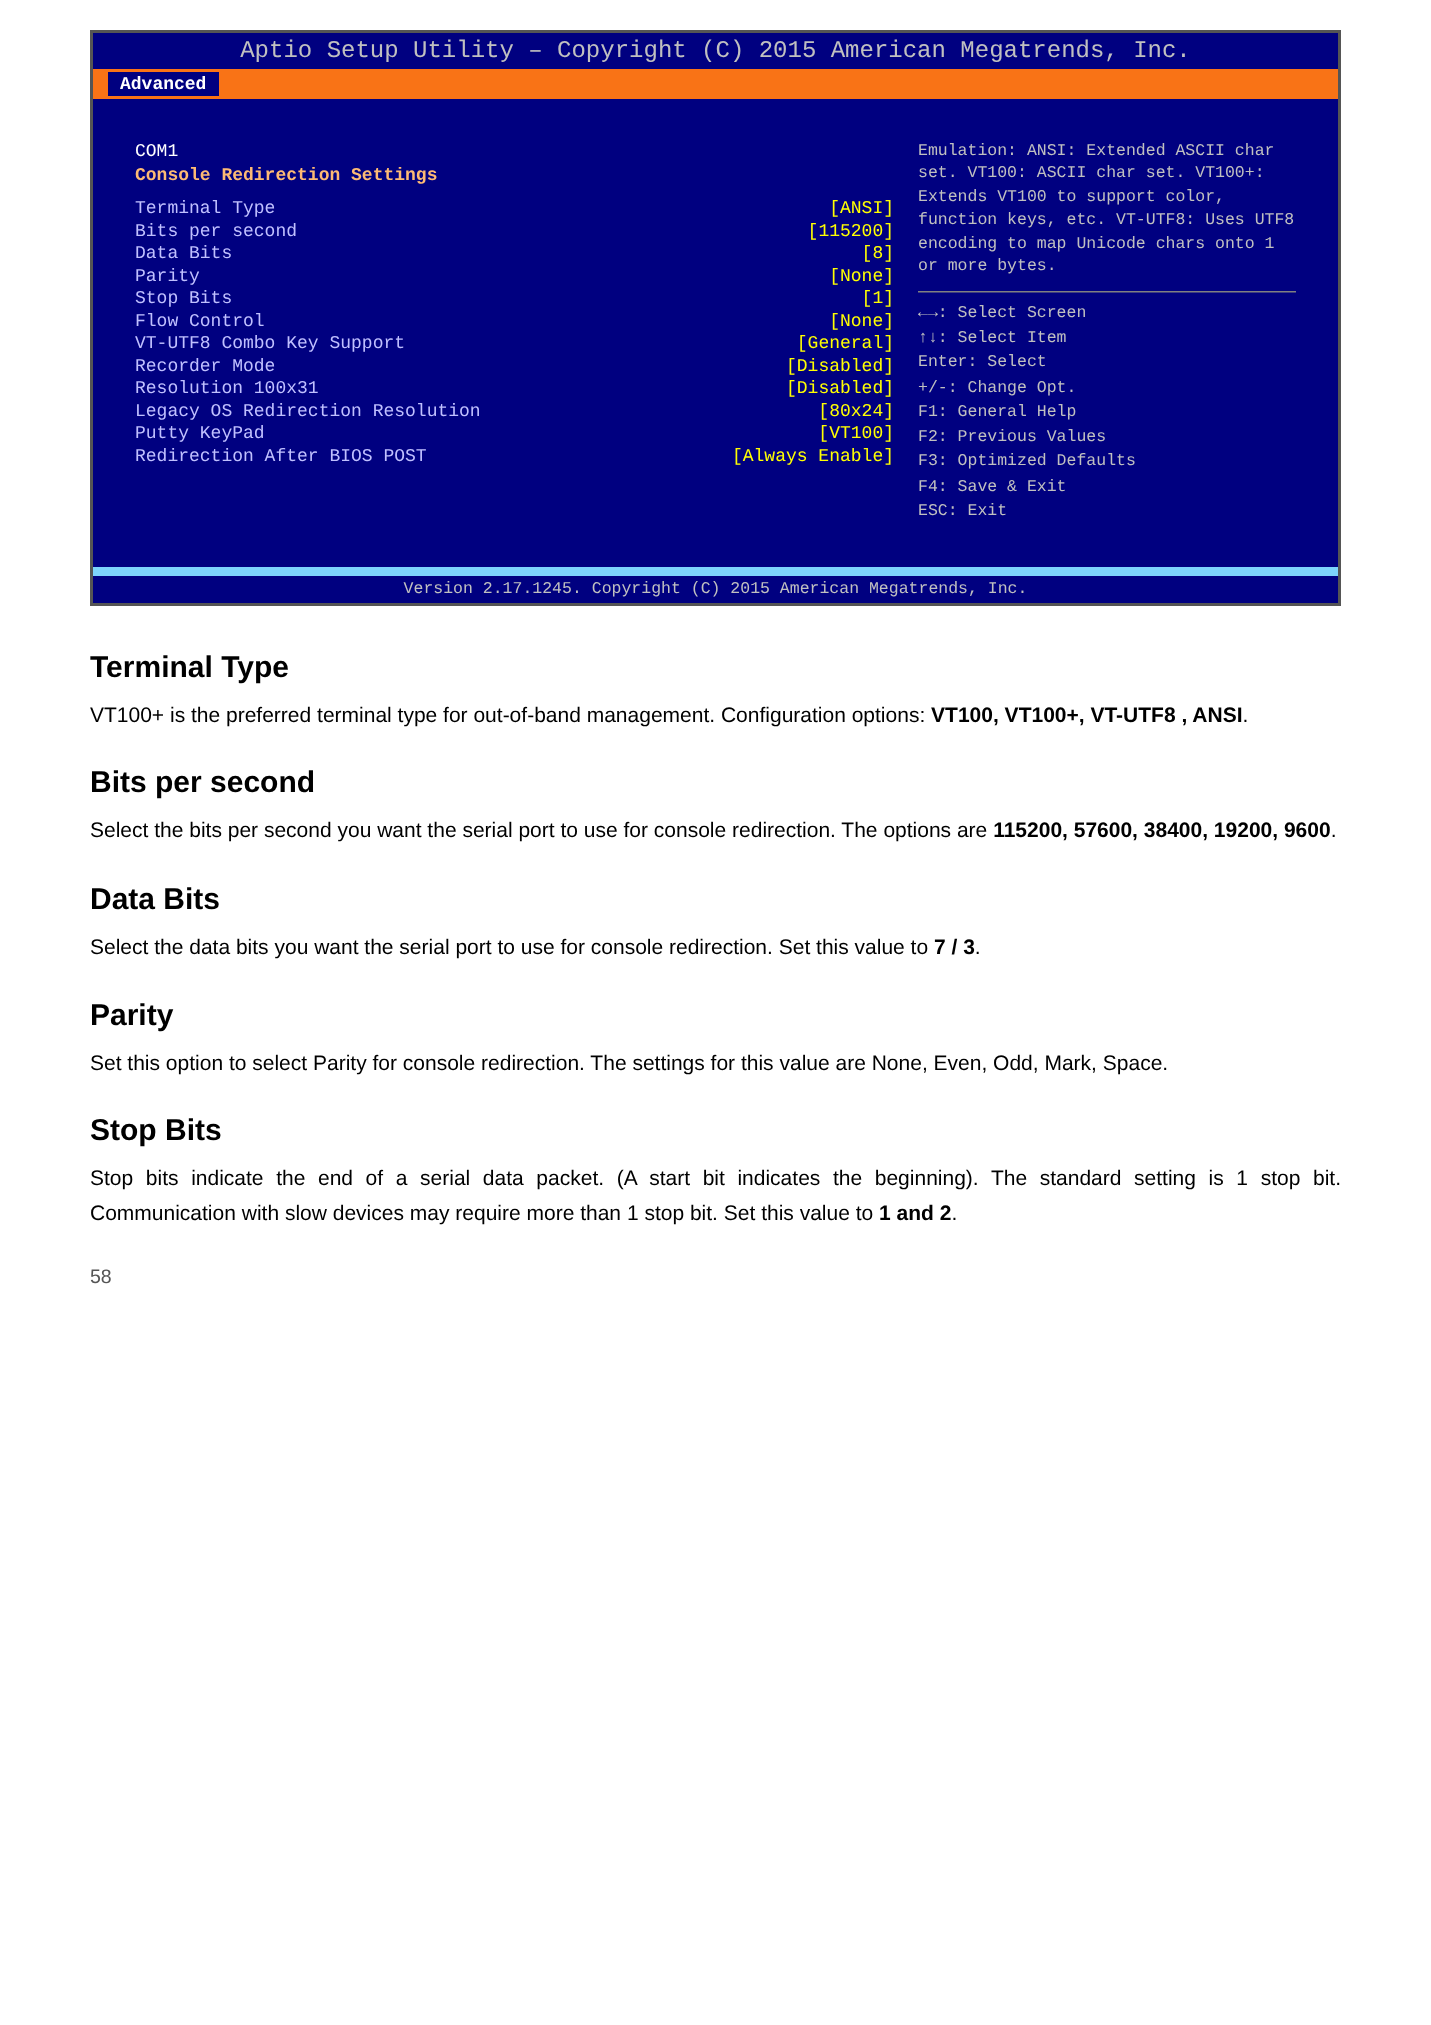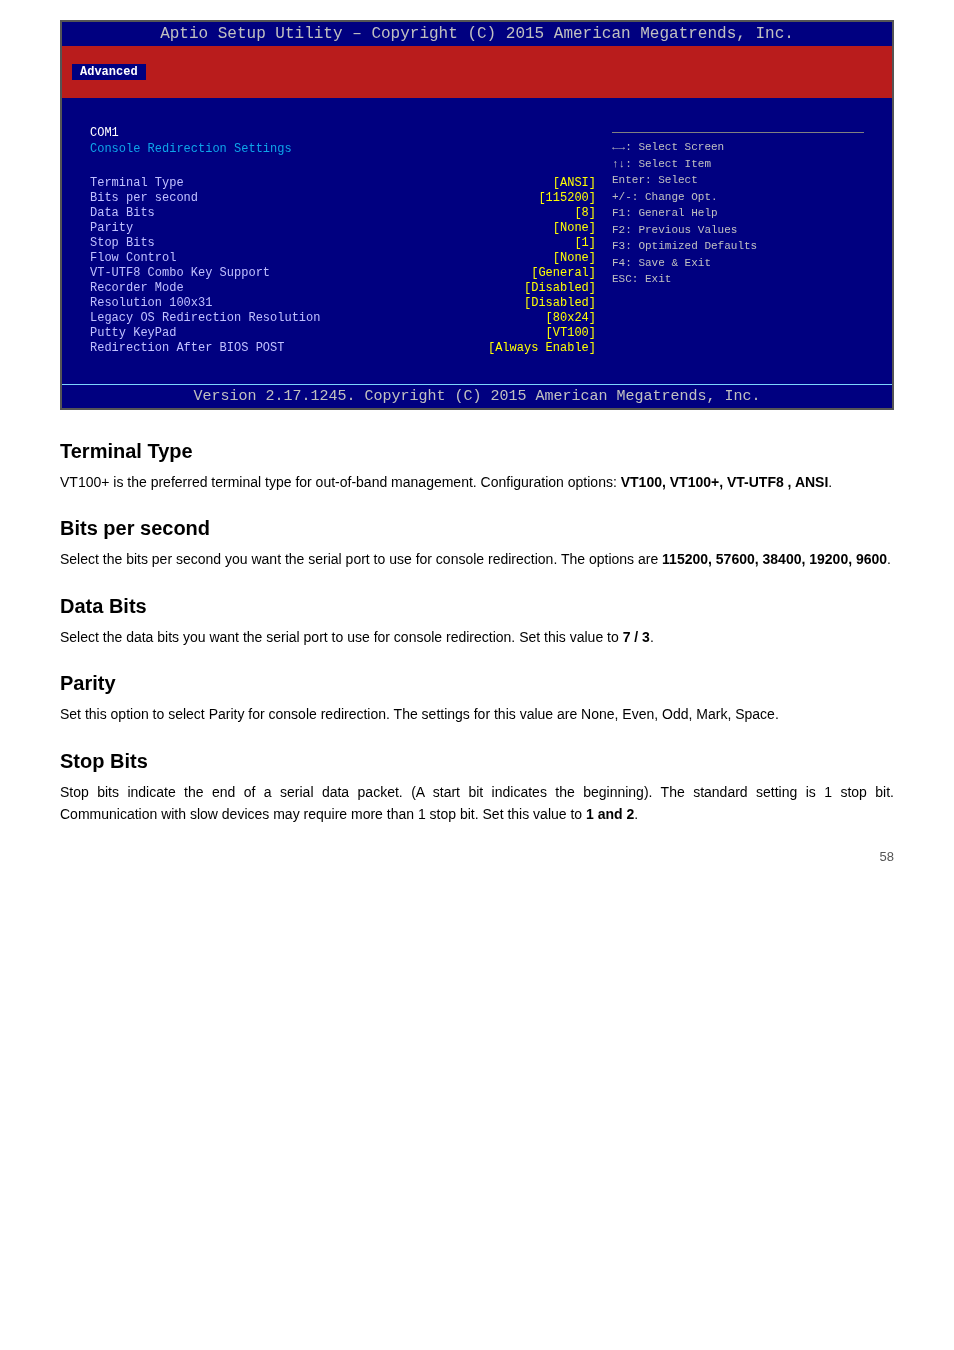--- a/index.html
+++ b/index.html
@@ -25,22 +25,22 @@
 
     .bios-title-bar {
       background: #000080;
       color: #c0c0c0;
       text-align: center;
       padding: 3px 0;
       font-size: 16px;
     }
 
     .bios-tab-bar {
-      background: #b91c1c;
-      padding: 18px 10px;
+      background: #f97316;
+      padding: 2px 10px;
     }
 
     .bios-tab {
       display: inline-block;
       background: #aaaaaa;
       color: #000;
       padding: 1px 8px;
       font-weight: bold;
       font-size: 12px;
     }
@@ -65,22 +65,23 @@
     }
 
     .bios-right {
       width: 260px;
       padding: 4px;
       color: #c0c0c0;
       font-size: 11px;
     }
 
     .bios-section-title {
-      color: #0ea5e9;
-      margin-bottom: 20px;
+      color: #fdba74;
+      margin-bottom: 8px;
+      font-weight: bold;
     }
 
     .bios-com-title {
       color: #ffffff;
       margin-bottom: 2px;
     }
 
     .bios-row {
       display: flex;
       justify-content: space-between;
@@ -112,22 +113,22 @@
       color: #c0c0c0;
       font-size: 11px;
       line-height: 1.5;
     }
 
     .bios-footer {
       background: #000080;
       color: #c0c0c0;
       text-align: center;
       padding: 3px 0;
-      font-size: 15px;
-      border-top: 1px solid #7dd3fc;
+      font-size: 11px;
+      border-top: 6px solid #7dd3fc;
     }
 
     
     .section {
       margin-bottom: 24px;
     }
 
     .section-title {
       font-size: 20px;
       font-weight: bold;
@@ -140,21 +141,21 @@
       line-height: 1.6;
       color: #000;
       text-align: justify;
     }
 
     .section-body b {
       font-weight: bold;
     }
 
     .page-number {
-      text-align: right;
+      text-align: left;
       color: #555;
       font-size: 13px;
       margin-top: 16px;
     }
   </style>
 </head>
 <body>
 
 <div class="bios-wrapper">
   <div class="bios-title-bar">
@@ -214,20 +215,21 @@
             <span class="value">[VT100]</span>
           </div>
           <div class="bios-row">
             <span class="label">Redirection After BIOS POST</span>
             <span class="value">[Always Enable]</span>
           </div>
         </div>
     </div>
 
     <div class="bios-right">
+      <div class="bios-help-text">Emulation: ANSI: Extended ASCII char set. VT100: ASCII char set. VT100+: Extends VT100 to support color, function keys, etc. VT-UTF8: Uses UTF8 encoding to map Unicode chars onto 1 or more bytes.</div>
       <div class="bios-divider"></div>
       <div class="bios-nav-text" id="bios-nav-container">
           <div>←→: Select Screen</div>
           <div>↑↓: Select Item</div>
           <div>Enter: Select</div>
           <div>+/-: Change Opt.</div>
           <div>F1: General Help</div>
           <div>F2: Previous Values</div>
           <div>F3: Optimized Defaults</div>
           <div>F4: Save &amp; Exit</div>

